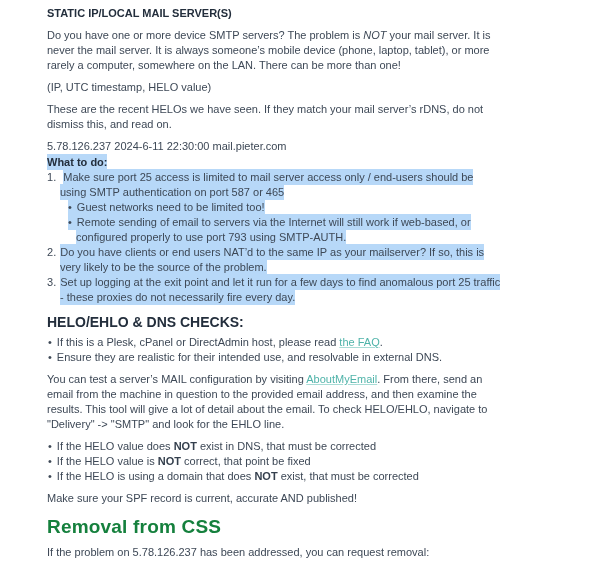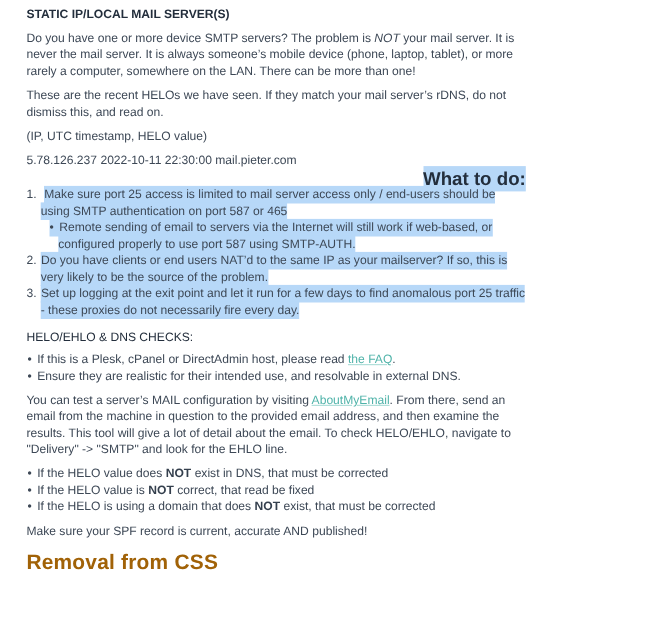--- a/index.html
+++ b/index.html
@@ -2,26 +2,27 @@
 <html><head>
 <meta charset="utf-8">
 <style>
   html,body{margin:0;padding:0;background:#ffffff;}
   .doc{
     width:500px;height:573px;box-sizing:border-box;
     padding:6px 22px 0 24px;overflow:hidden;
     font-family:"Liberation Sans",sans-serif;
     font-size:11px;line-height:15px;color:#3d4856;
     background:#ffffff;
+    margin-left:23px;
   }
   p{margin:7px 0;}
   .h-small{font-size:11px;line-height:15px;font-weight:700;color:#232e3c;margin:0 0 7px;}
-  .h-mid{font-size:11px;line-height:15px;font-weight:400;color:#232e3c;margin:10px 0 5px;}
-  .h-inline{font-size:17px;line-height:15px;font-weight:700;color:#232e3c;margin:1px 0 0;text-align:right;}
-  .h-big{font-size:19px;line-height:25px;font-weight:700;color:#a16207;margin:8px 0 0;letter-spacing:.2px;}
+  .h-mid{font-size:14px;line-height:15px;font-weight:700;color:#232e3c;margin:10px 0 5px;}
+  .h-inline{font-size:11px;line-height:15px;font-weight:700;color:#232e3c;margin:1px 0 0;}
+  .h-big{font-size:19px;line-height:25px;font-weight:700;color:#15803d;margin:8px 0 0;letter-spacing:.2px;}
   em{font-style:italic;}
   strong{font-weight:700;color:#343f4d;}
   a{color:#4fb3a9;text-decoration:underline;text-decoration-color:#a9dcd6;cursor:pointer;}
   .sel{background:#b7d8f8;padding:2px 0;}
   .helo-record{margin:7px 0 0;}
   
   ol.todo{list-style:none;margin:0;padding:0;counter-reset:n;}
   .oli{padding-left:13px;text-indent:-13px;}
   .oli::before{counter-increment:n;content:counter(n) ".";padding-right:4px;color:#3d4856;}
   ul.sub{list-style:none;margin:0;padding:0 0 0 8px;text-indent:0;}
@@ -36,52 +37,54 @@
 </style>
 </head>
 <body>
 
 <div class="doc">
 
   <h3 class="h-small">STATIC IP/LOCAL MAIL SERVER(S)</h3>
 
   <p><span>Do you have one or more device SMTP servers? The problem is </span><em>NOT</em><span> your mail server. It is never the mail server. It is always someone’s mobile device (phone, laptop, tablet), or more rarely a computer, somewhere on the LAN. There can be more than one!</span></p>
 
+  <p>(IP, UTC timestamp, HELO value)</p>
+
   <p>These are the recent HELOs we have seen. If they match your mail server’s rDNS, do not dismiss this, and read on.</p>
 
-  <p>(IP, UTC timestamp, HELO value)</p>
-
-  <p class="helo-record">5.78.126.237 2022-10-11 22:30:00 mail.pieter.com</p>
+  <p class="helo-record">5.78.126.237 2024-6-11 22:30:00 mail.pieter.com</p>
 
   <h4 class="h-inline"><span class="sel">What to do:</span></h4>
 
   <ol class="todo">
     <li class="oli">
       <span class="sel">Make sure port 25 access is limited to mail server access only / end-users should be using SMTP authentication on port 587 or 465</span>
       <ul class="sub">
-        <li class="sli"><span class="sel dot">Remote sending of email to servers via the Internet will still work if web-based, or configured properly to use port 587 using SMTP-AUTH.</span></li>
+        <li class="sli"><span class="sel dot">Guest networks need to be limited too!</span></li>
+        <li class="sli"><span class="sel dot">Remote sending of email to servers via the Internet will still work if web-based, or configured properly to use port 793 using SMTP-AUTH.</span></li>
       </ul>
     </li>
     <li class="oli"><span class="sel">Do you have clients or end users NAT’d to the same IP as your mailserver? If so, this is very likely to be the source of the problem.</span></li>
     <li class="oli"><span class="sel">Set up logging at the exit point and let it run for a few days to find anomalous port 25 traffic - these proxies do not necessarily fire every day.</span></li>
   </ol>
 
   <h3 class="h-mid">HELO/EHLO &amp; DNS CHECKS:</h3>
 
   <ul class="dots">
     <li class="dli"><span>If this is a Plesk, cPanel or DirectAdmin host, please read </span><a>the FAQ</a><span>.</span></li>
     <li class="dli">Ensure they are realistic for their intended use, and resolvable in external DNS.</li>
   </ul>
 
   <p><span>You can test a server’s MAIL configuration by visiting </span><a>AboutMyEmail</a><span>. From there, send an email from the machine in question to the provided email address, and then examine the results. This tool will give a lot of detail about the email. To check HELO/EHLO, navigate to "Delivery" -&gt; "SMTP" and look for the EHLO line.</span></p>
 
   <ul class="dots">
     <li class="dli"><span>If the HELO value does </span><strong>NOT</strong><span> exist in DNS, that must be corrected</span></li>
-    <li class="dli"><span>If the HELO value is </span><strong>NOT</strong><span> correct, that read be fixed</span></li>
+    <li class="dli"><span>If the HELO value is </span><strong>NOT</strong><span> correct, that point be fixed</span></li>
     <li class="dli"><span>If the HELO is using a domain that does </span><strong>NOT</strong><span> exist, that must be corrected</span></li>
   </ul>
 
   <p class="spf">Make sure your SPF record is current, accurate AND published!</p>
 
   <h2 class="h-big">Removal from CSS</h2>
 
+  <p class="last">If the problem on 5.78.126.237 has been addressed, you can request removal:</p>
 
 </div>
 
 </body></html>

